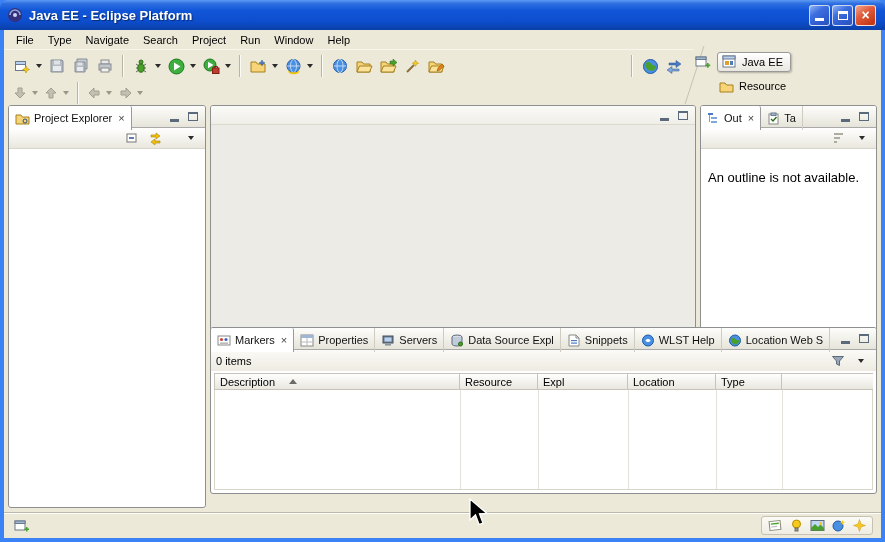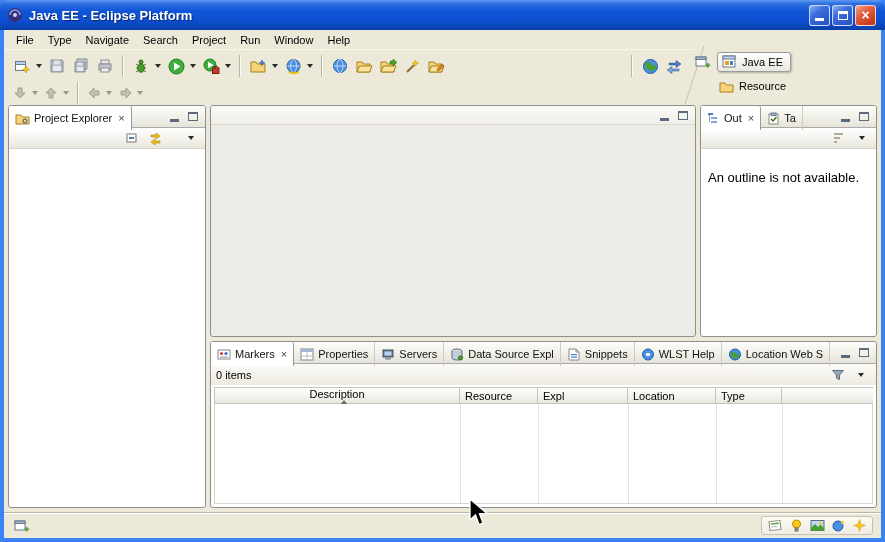--- a/index.html
+++ b/index.html
@@ -59,21 +59,21 @@
   
   .outline-msg{padding:21px 7px;font-size:13px;color:#000;background:#fff;height:calc(100% - 44px);}
   
   .status-row{height:21px;display:flex;align-items:center;padding:0 5px;font-size:11px;background:linear-gradient(#fbfaf6,#edebe1);gap:3px;}
   .bottom-body{display:flex;flex-direction:column;height:calc(100% - 43px);padding:2px 3px 3px;}
   .thead{display:flex;height:17px;}
   .th{font-size:11px;display:flex;align-items:center;padding:0 5px;background:linear-gradient(#fefefe,#e9e7df);border:1px solid #c6c3b8;border-left:none;color:#000;}
   .th:first-child{border-left:1px solid #c6c3b8;}
   .sort{margin-left:14px;width:0;height:0;border-left:4px solid transparent;border-right:4px solid transparent;border-bottom:5px solid #6b6b6b;}
   .tbody{flex:1;background:#fff;display:flex;border:1px solid #d8d5ca;border-top:none;}
-  .c0{width:246px;flex-direction:column;}.c1{width:78px;}.c2{width:90px;}.c3{width:88px;}.c4{width:66px;}.cf{flex:1;border-right:none !important;}
+  .c0{width:246px;}.c1{width:78px;}.c2{width:90px;}.c3{width:88px;}.c4{width:66px;}.cf{flex:1;border-right:none !important;}
   .bcol{border-right:1px solid #e4e2da;height:100%;}
   
   .statusbar{position:absolute;left:0;top:482px;width:877px;height:26px;display:flex;align-items:center;padding:0 8px;border-top:1px solid #bdb9a8;box-shadow:inset 0 1px 0 #fff;gap:6px;}
   .tray{display:flex;align-items:center;gap:7px;border:1px solid #c6c2b2;border-radius:3px;padding:2px 6px;background:linear-gradient(#fbfaf4,#efede3);}
   .sb-spacer{flex:1;}
   .cursor{position:absolute;left:467px;top:498px;z-index:50;}
 </style>
 </head>
 <body>
 
@@ -490,21 +490,21 @@
               </svg>
         </span>
           </div>
         <div class="tbtn sm">
             <i class="dd"></i>
           </div>
       </div>
       <div class="outline-msg">An outline is not available.</div>
     </div>
 
-    <div class="panel" style="left:206px;top:311px;width:667px;height:167px;">
+    <div class="panel" style="left:206px;top:297px;width:667px;height:167px;">
       <div class="tabbar">
         <div class="tab sel">
           <span class="icon">
             <svg width="14" height="13" viewBox="0 0 14 13">
                 <rect x="1" y="2" width="12" height="9" fill="#fff" stroke="#888"></rect>
                 <circle cx="4.5" cy="5.5" r="1.6" fill="#d04437"></circle>
                 <circle cx="9" cy="5.5" r="1.6" fill="#3b66c4"></circle>
                 <rect x="3" y="8.5" width="8" height="1.3" fill="#aaa"></rect>
               </svg>
           </span>

